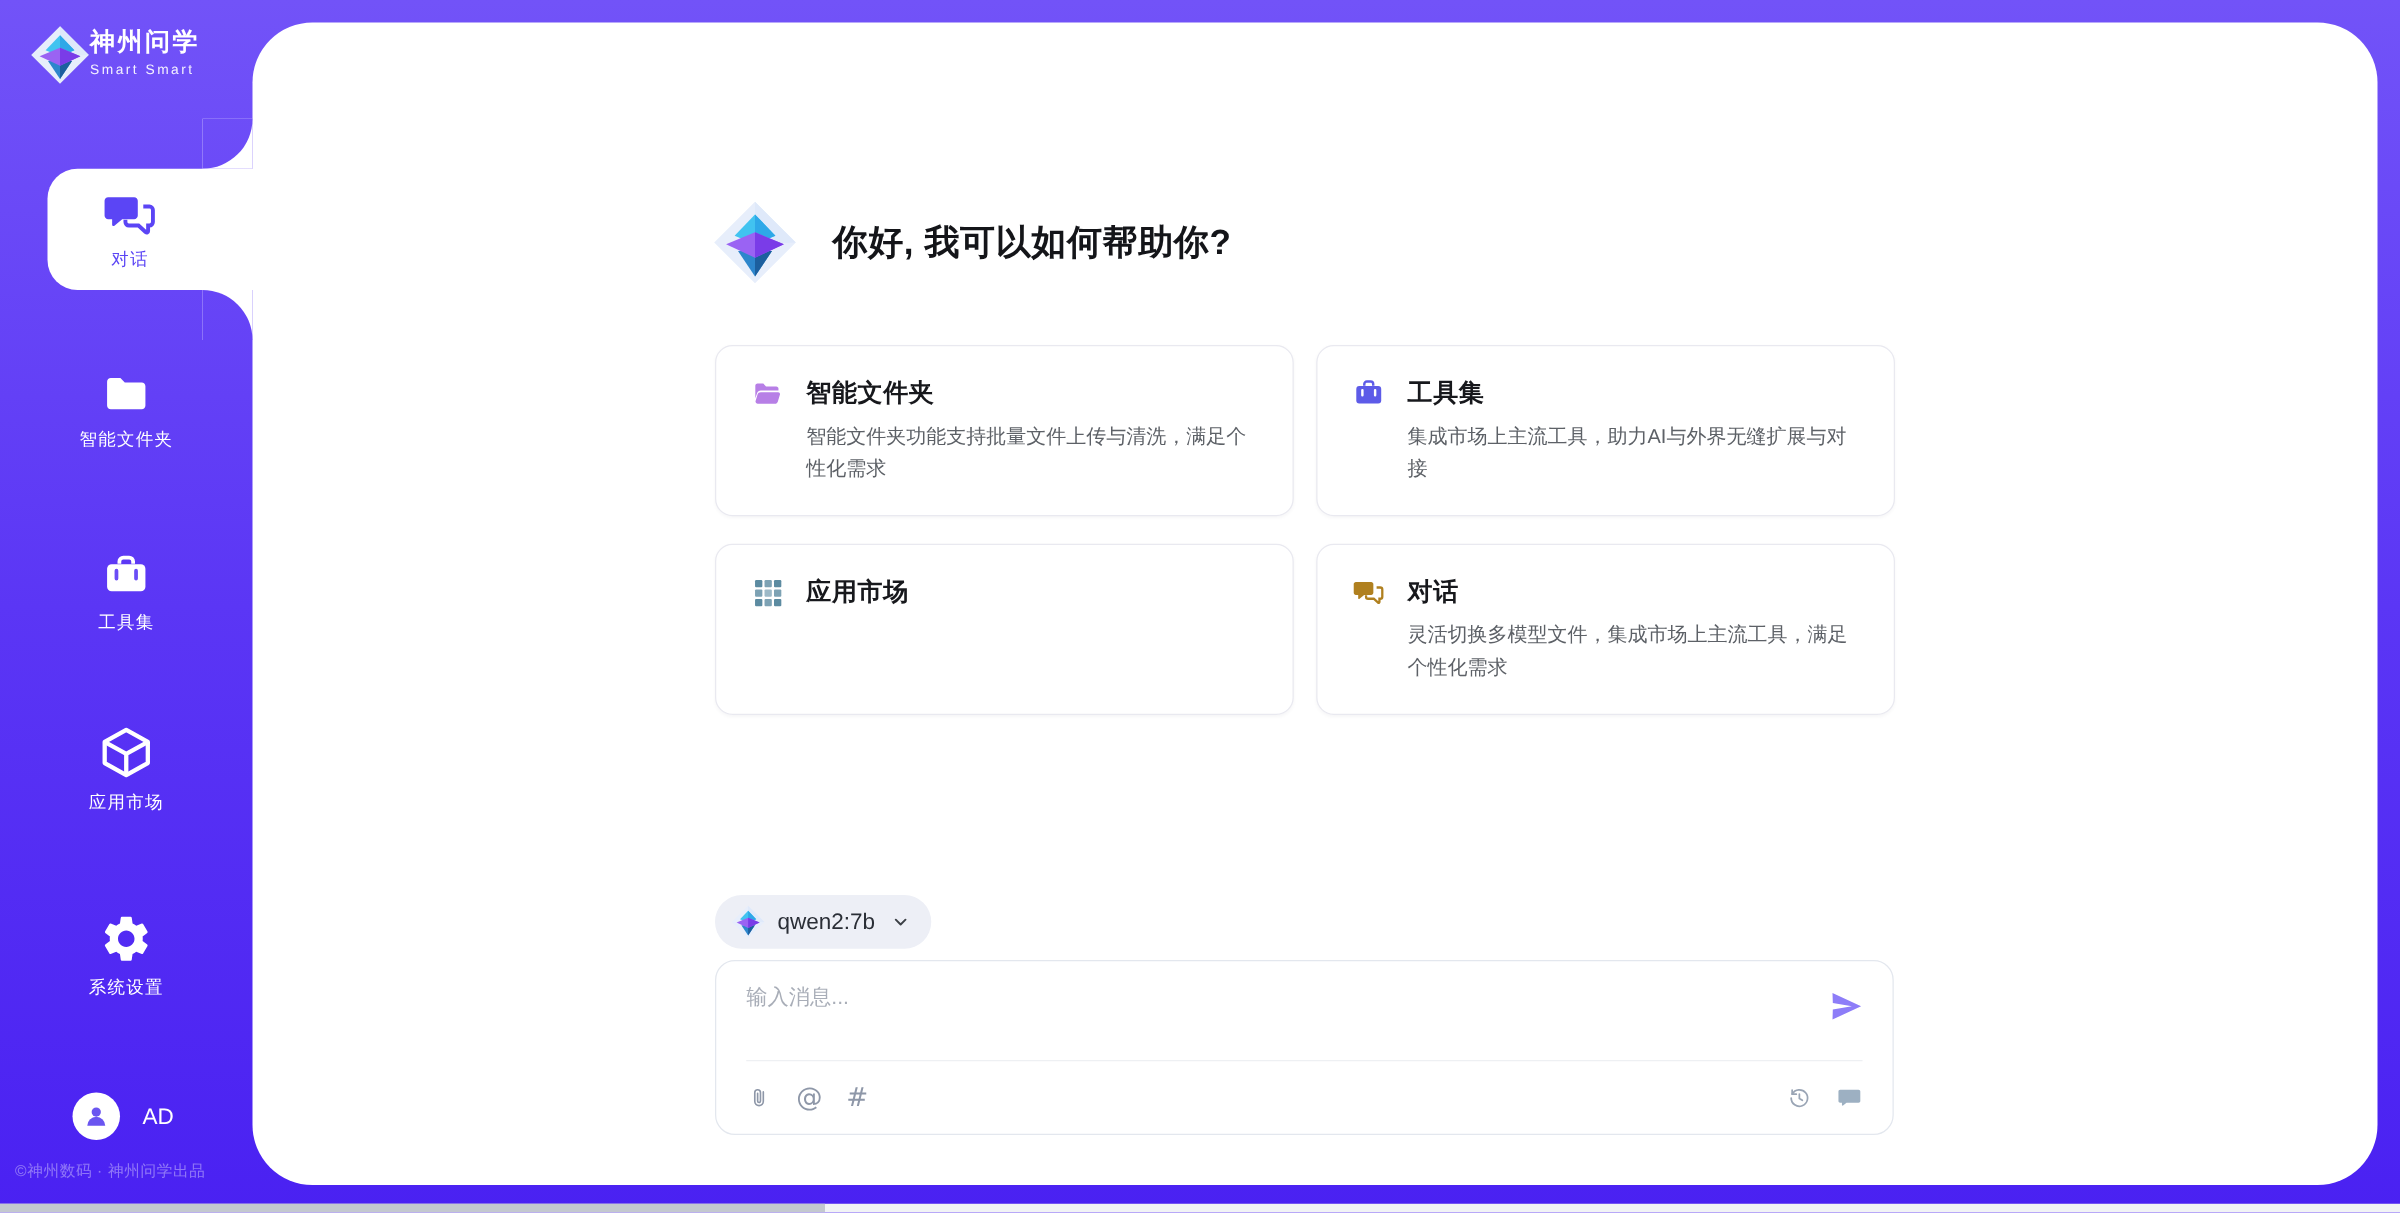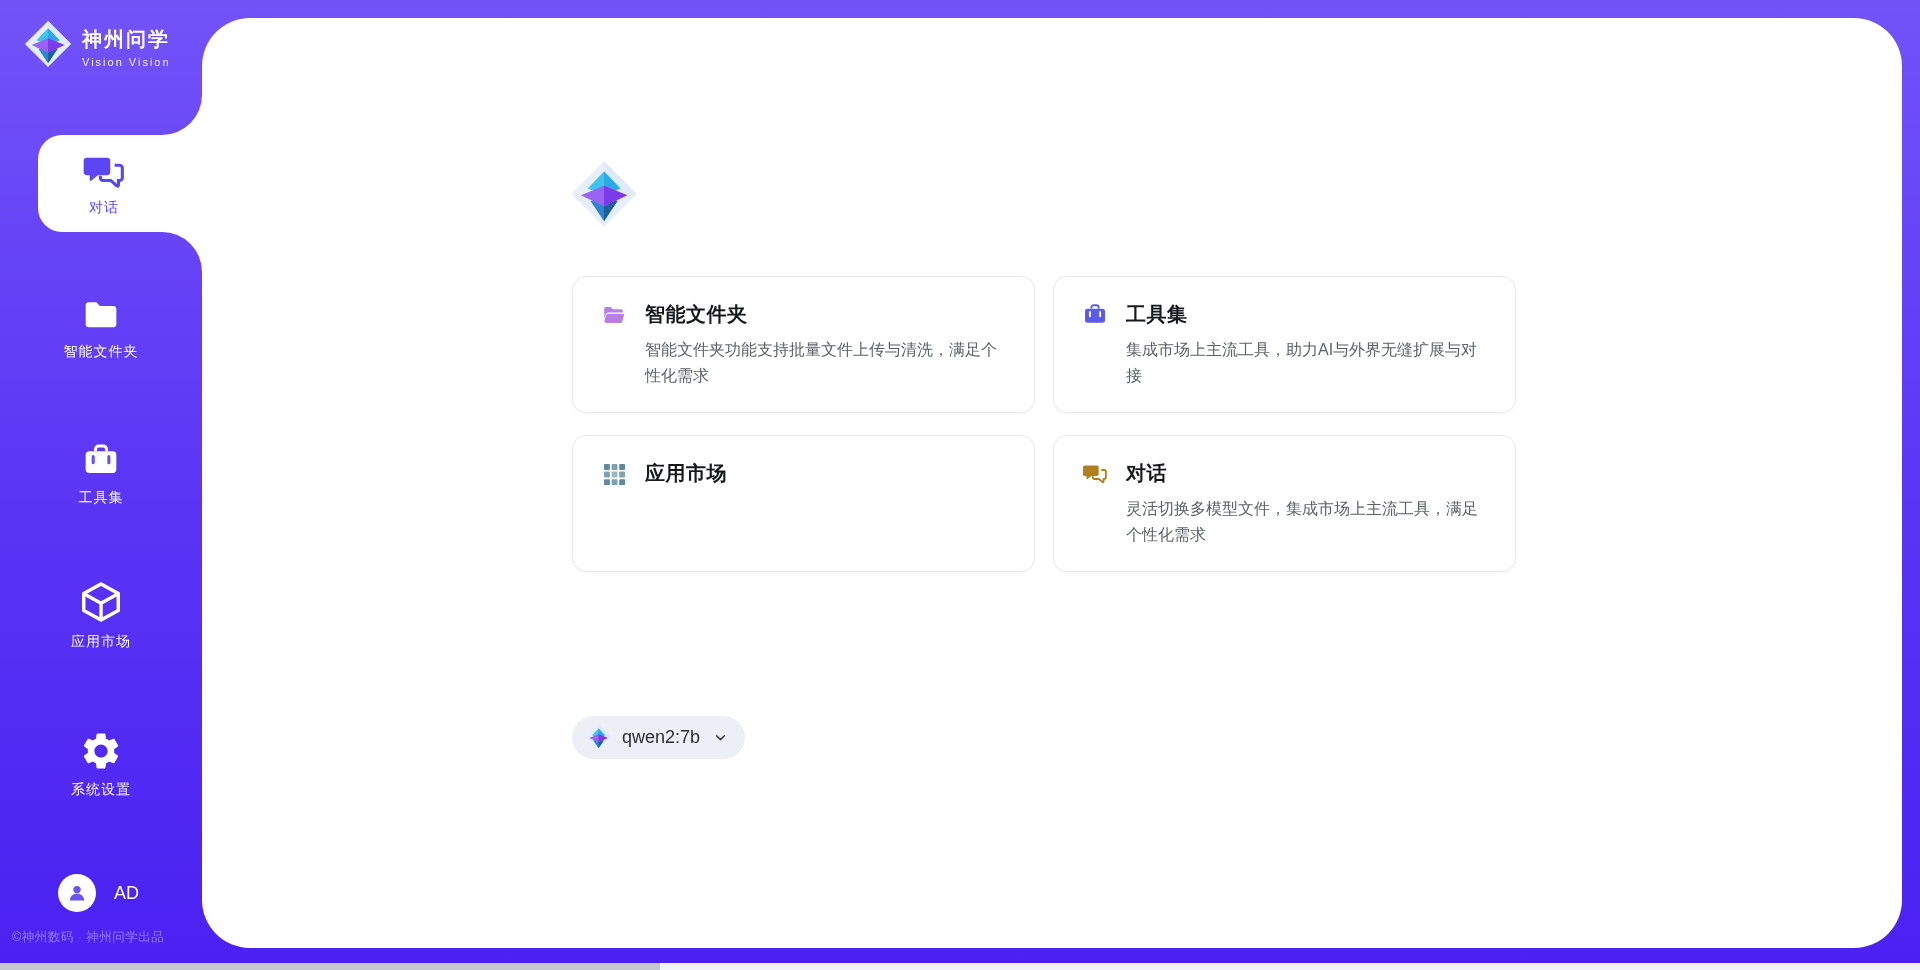--- a/index.html
+++ b/index.html
@@ -12,21 +12,21 @@
 
   
   .main-panel {
     position:absolute; left:202px; top:18px; width:1700px; height:930px;
     background:#ffffff; border-radius:48px;
   }
 
   
   .sidebar { position:absolute; left:0; top:0; width:202px; height:970px; }
 
-  .logo-block { position:absolute; left:24px; top:20px; display:flex; align-items:flex-end; gap:10px; }
+  .logo-block { position:absolute; left:24px; top:20px; display:flex; align-items:flex-start; }
   .logo-gem { width:48px; height:48px; }
   .brand-cn { color:#fff; font-size:20px; font-weight:bold; letter-spacing:2px; }
   .brand-en { color:rgba(255,255,255,.92); font-size:11px; letter-spacing:2px; margin-top:3px; }
 
   .nav-item {
     position:absolute; left:0; width:202px; display:flex; flex-direction:column;
     align-items:center; color:#fff; cursor:pointer;
   }
   .nav-item .nav-icon { width:40px; height:40px; color:#fff; }
   .nav-item .nav-label { font-size:14px; margin-top:8px; letter-spacing:1px; }
@@ -194,20 +194,21 @@
 </svg>
 
 <div id="root">
 
   <div class="main-panel">
 
     <div class="greeting">
       <svg class="logo-gem">
           <use href="#sym-gem"></use>
         </svg>
+      <h1>你好, 我可以如何帮助你?</h1>
     </div>
 
     <div class="cards">
       <div class="card">
         <div class="card-head">
           <svg class="card-icon icon-folder-open">
               <use href="#sym-folder-open"></use>
             </svg>
           <div class="card-title">智能文件夹</div>
         </div>
@@ -244,31 +245,54 @@
     <div class="model-pill">
       <svg class="logo-gem">
           <use href="#sym-gem"></use>
         </svg>
       <span class="model-label">qwen2:7b</span>
       <svg class="chevron">
           <use href="#sym-chevron-down"></use>
         </svg>
     </div>
 
+    <div class="composer">
+      <textarea placeholder="输入消息..." style=""></textarea>
+      <button class="send-btn">
+        <svg>
+            <use href="#sym-send"></use>
+          </svg>
+      </button>
+      <div class="composer-divider"></div>
+      <div class="composer-toolbar">
+        <svg class="tool-icon">
+            <use href="#sym-paperclip"></use>
+          </svg>
+        <span class="glyph-icon">@</span>
+        <span class="glyph-icon">#</span>
+        <span class="toolbar-spacer"></span>
+        <svg class="right-icon">
+            <use href="#sym-history"></use>
+          </svg>
+        <svg class="right-icon icon-bubble-filled">
+            <use href="#sym-chat-single"></use>
+          </svg>
+      </div>
+    </div>
   </div>
 
   <div class="sidebar">
 
     <div class="logo-block">
       <svg class="logo-gem">
           <use href="#sym-gem"></use>
         </svg>
       <div>
         <div class="brand-cn">神州问学</div>
-        <div class="brand-en">Vision Vision</div>
+        <div class="brand-en">Smart Smart</div>
       </div>
     </div>
 
     <div class="scoop scoop-top"></div>
     <div class="scoop scoop-bottom"></div>
     <div class="tab-active">
       <svg class="nav-icon">
           <use href="#sym-chat-bubbles"></use>
         </svg>
       <div class="nav-label">对话</div>

